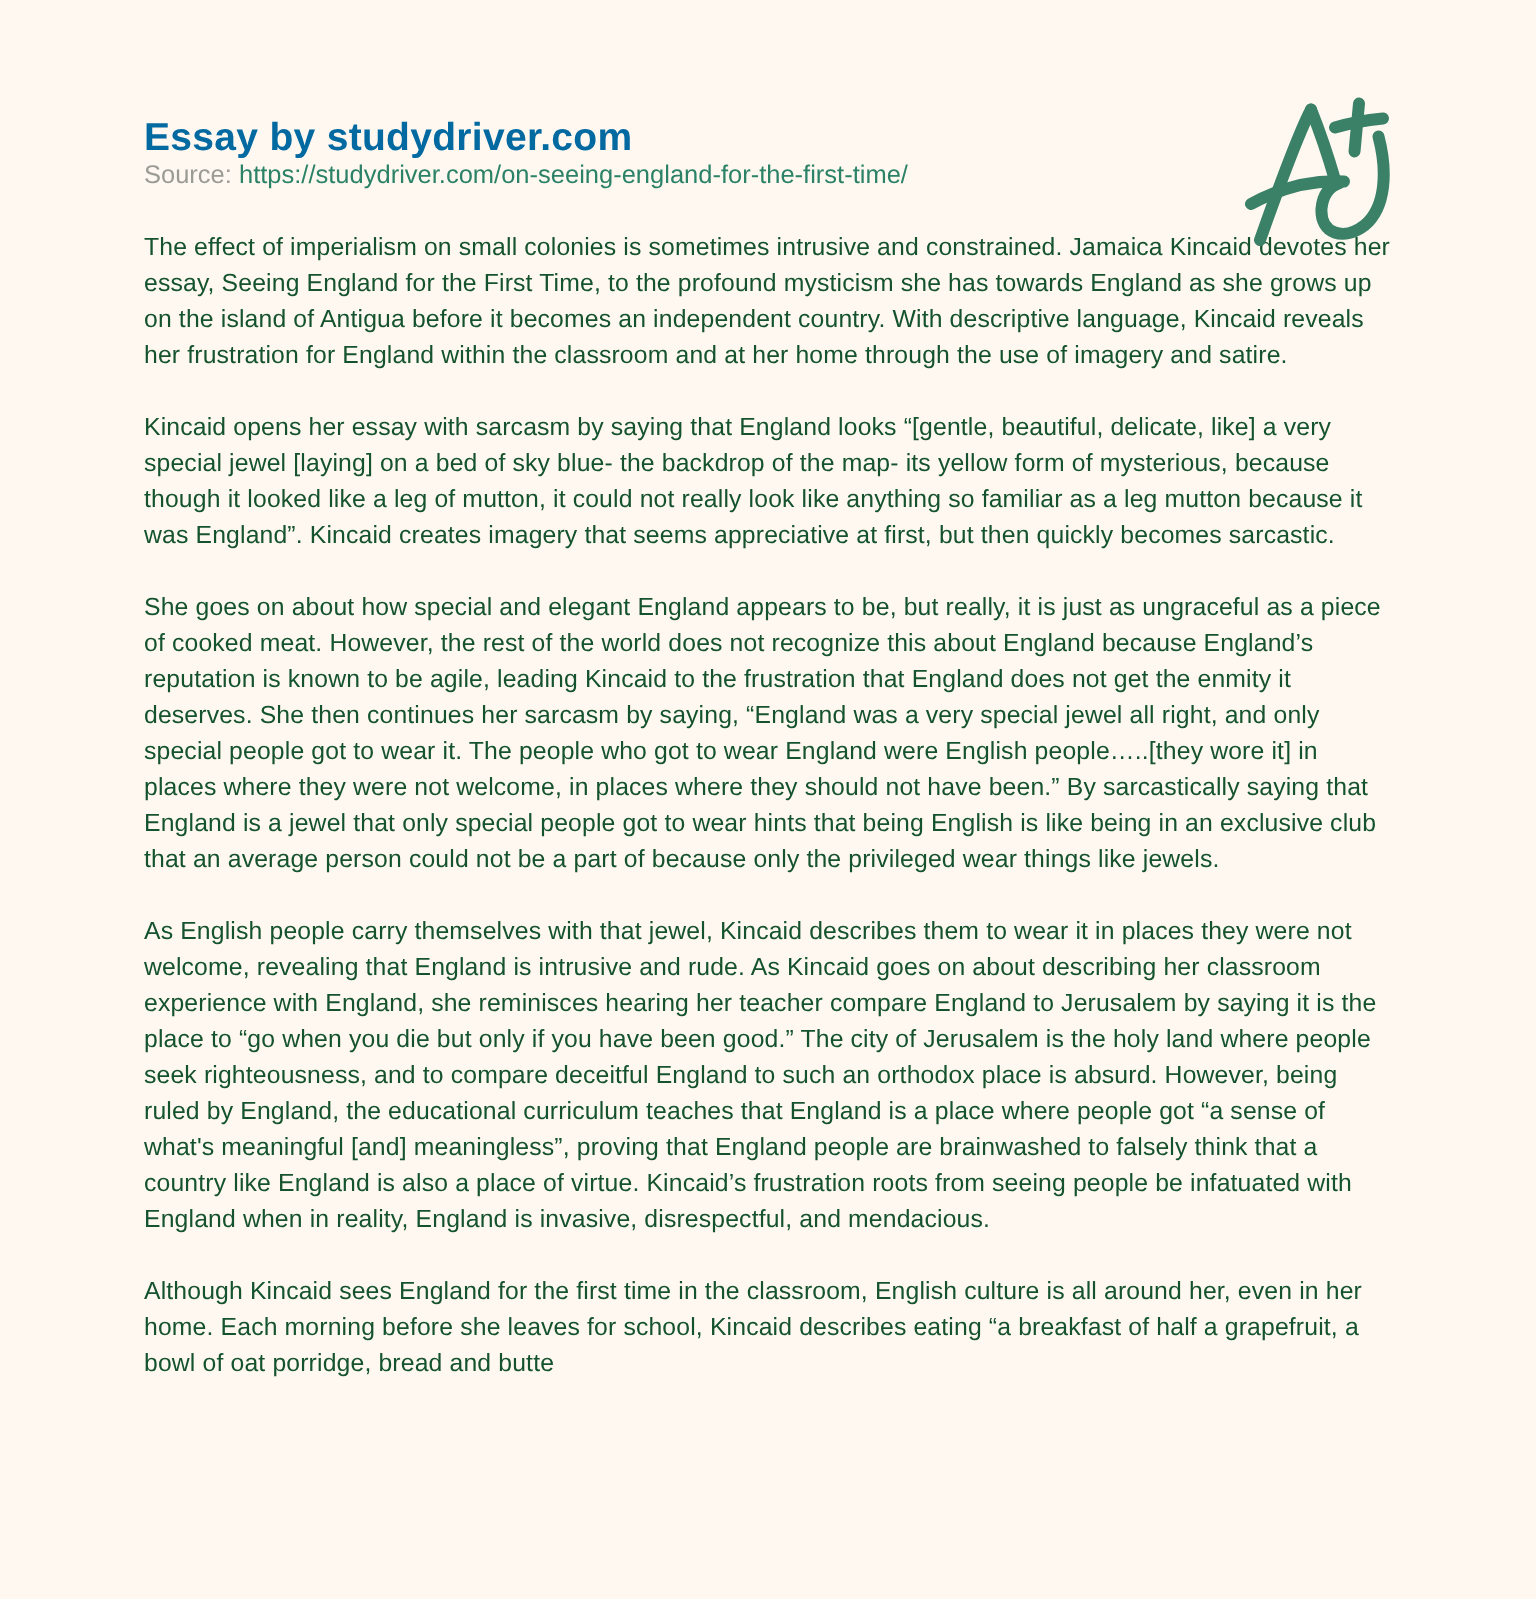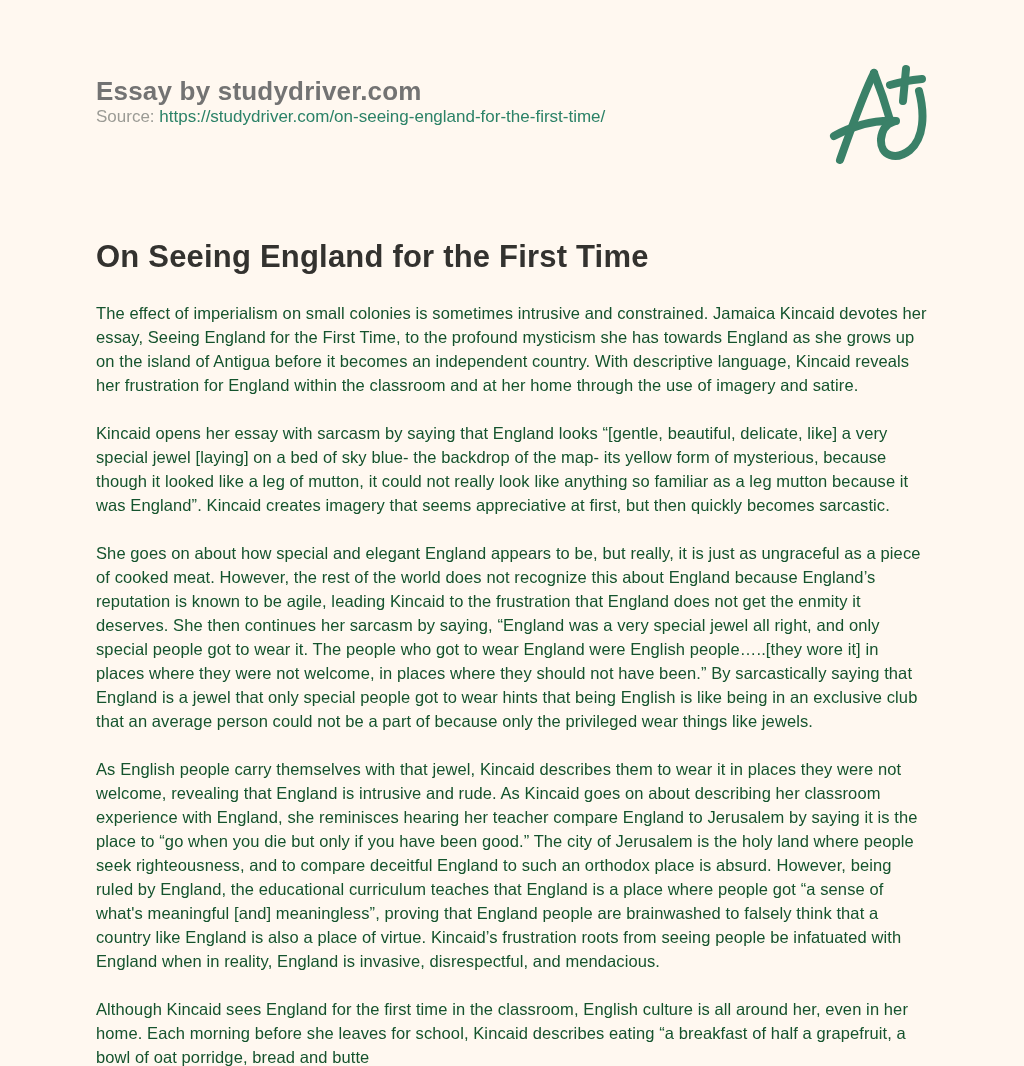--- a/index.html
+++ b/index.html
@@ -17,21 +17,21 @@
   }
   .content {
     padding: 0 96px;
   }
   .byline {
     margin: 0;
     padding-top: 76px;
     font-size: 26px;
     font-weight: 700;
     letter-spacing: 0.2px;
-    color: #737373;
+    color: #0369a1;
   }
   .source-row {
     font-size: 17px;
     line-height: 20px;
     white-space: nowrap;
   }
   .source-label {
     color: #9B9B95;
   }
   .source-link {
@@ -82,21 +82,20 @@
 
   <div class="content">
 
     <h1 class="byline">Essay by studydriver.com</h1>
 
     <div class="source-row">
       <span class="source-label">Source:</span>
       <a class="source-link" href="#">https://studydriver.com/on-seeing-england-for-the-first-time/</a>
     </div>
 
-    <h2 class="essay-title">On Seeing England for the First Time</h2>
 
     <div class="essay-body">
       <p>The effect of imperialism on small colonies is sometimes intrusive and constrained. Jamaica Kincaid devotes her essay, Seeing England for the First Time, to the profound mysticism she has towards England as she grows up on the island of Antigua before it becomes an independent country. With descriptive language, Kincaid reveals her frustration for England within the classroom and at her home through the use of imagery and satire.</p>
       <p>Kincaid opens her essay with sarcasm by saying that England looks “[gentle, beautiful, delicate, like] a very special jewel [laying] on a bed of sky blue- the backdrop of the map- its yellow form of mysterious, because though it looked like a leg of mutton, it could not really look like anything so familiar as a leg mutton because it was England”. Kincaid creates imagery that seems appreciative at first, but then quickly becomes sarcastic.</p>
       <p>She goes on about how special and elegant England appears to be, but really, it is just as ungraceful as a piece of cooked meat. However, the rest of the world does not recognize this about England because England’s reputation is known to be agile, leading Kincaid to the frustration that England does not get the enmity it deserves. She then continues her sarcasm by saying, “England was a very special jewel all right, and only special people got to wear it. The people who got to wear England were English people…..[they wore it] in places where they were not welcome, in places where they should not have been.” By sarcastically saying that England is a jewel that only special people got to wear hints that being English is like being in an exclusive club that an average person could not be a part of because only the privileged wear things like jewels.</p>
       <p>As English people carry themselves with that jewel, Kincaid describes them to wear it in places they were not welcome, revealing that England is intrusive and rude. As Kincaid goes on about describing her classroom experience with England, she reminisces hearing her teacher compare England to Jerusalem by saying it is the place to “go when you die but only if you have been good.” The city of Jerusalem is the holy land where people seek righteousness, and to compare deceitful England to such an orthodox place is absurd. However, being ruled by England, the educational curriculum teaches that England is a place where people got “a sense of what's meaningful [and] meaningless”, proving that England people are brainwashed to falsely think that a country like England is also a place of virtue. Kincaid’s frustration roots from seeing people be infatuated with England when in reality, England is invasive, disrespectful, and mendacious.</p>
       <p>Although Kincaid sees England for the first time in the classroom, English culture is all around her, even in her home. Each morning before she leaves for school, Kincaid describes eating “a breakfast of half a grapefruit, a bowl of oat porridge, bread and butte</p>
     </div>
 
   </div>

